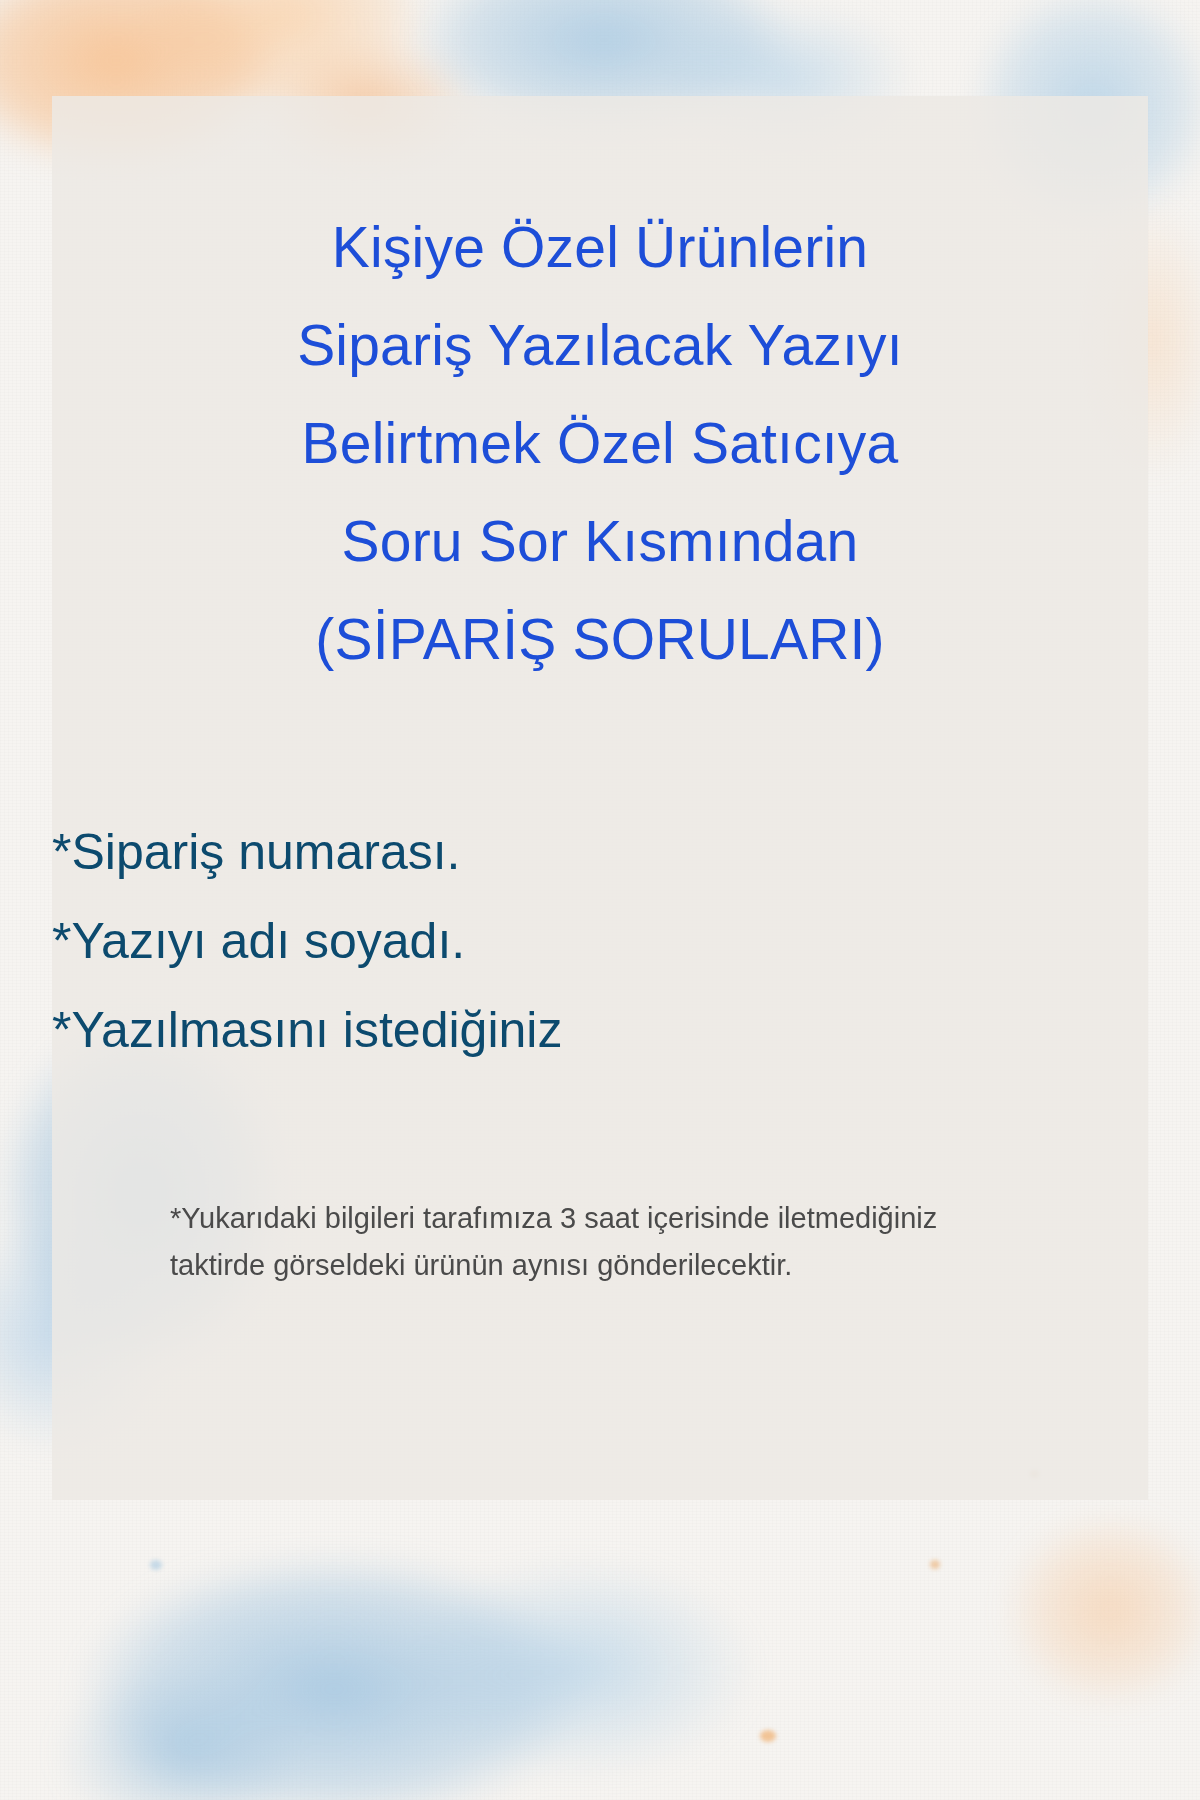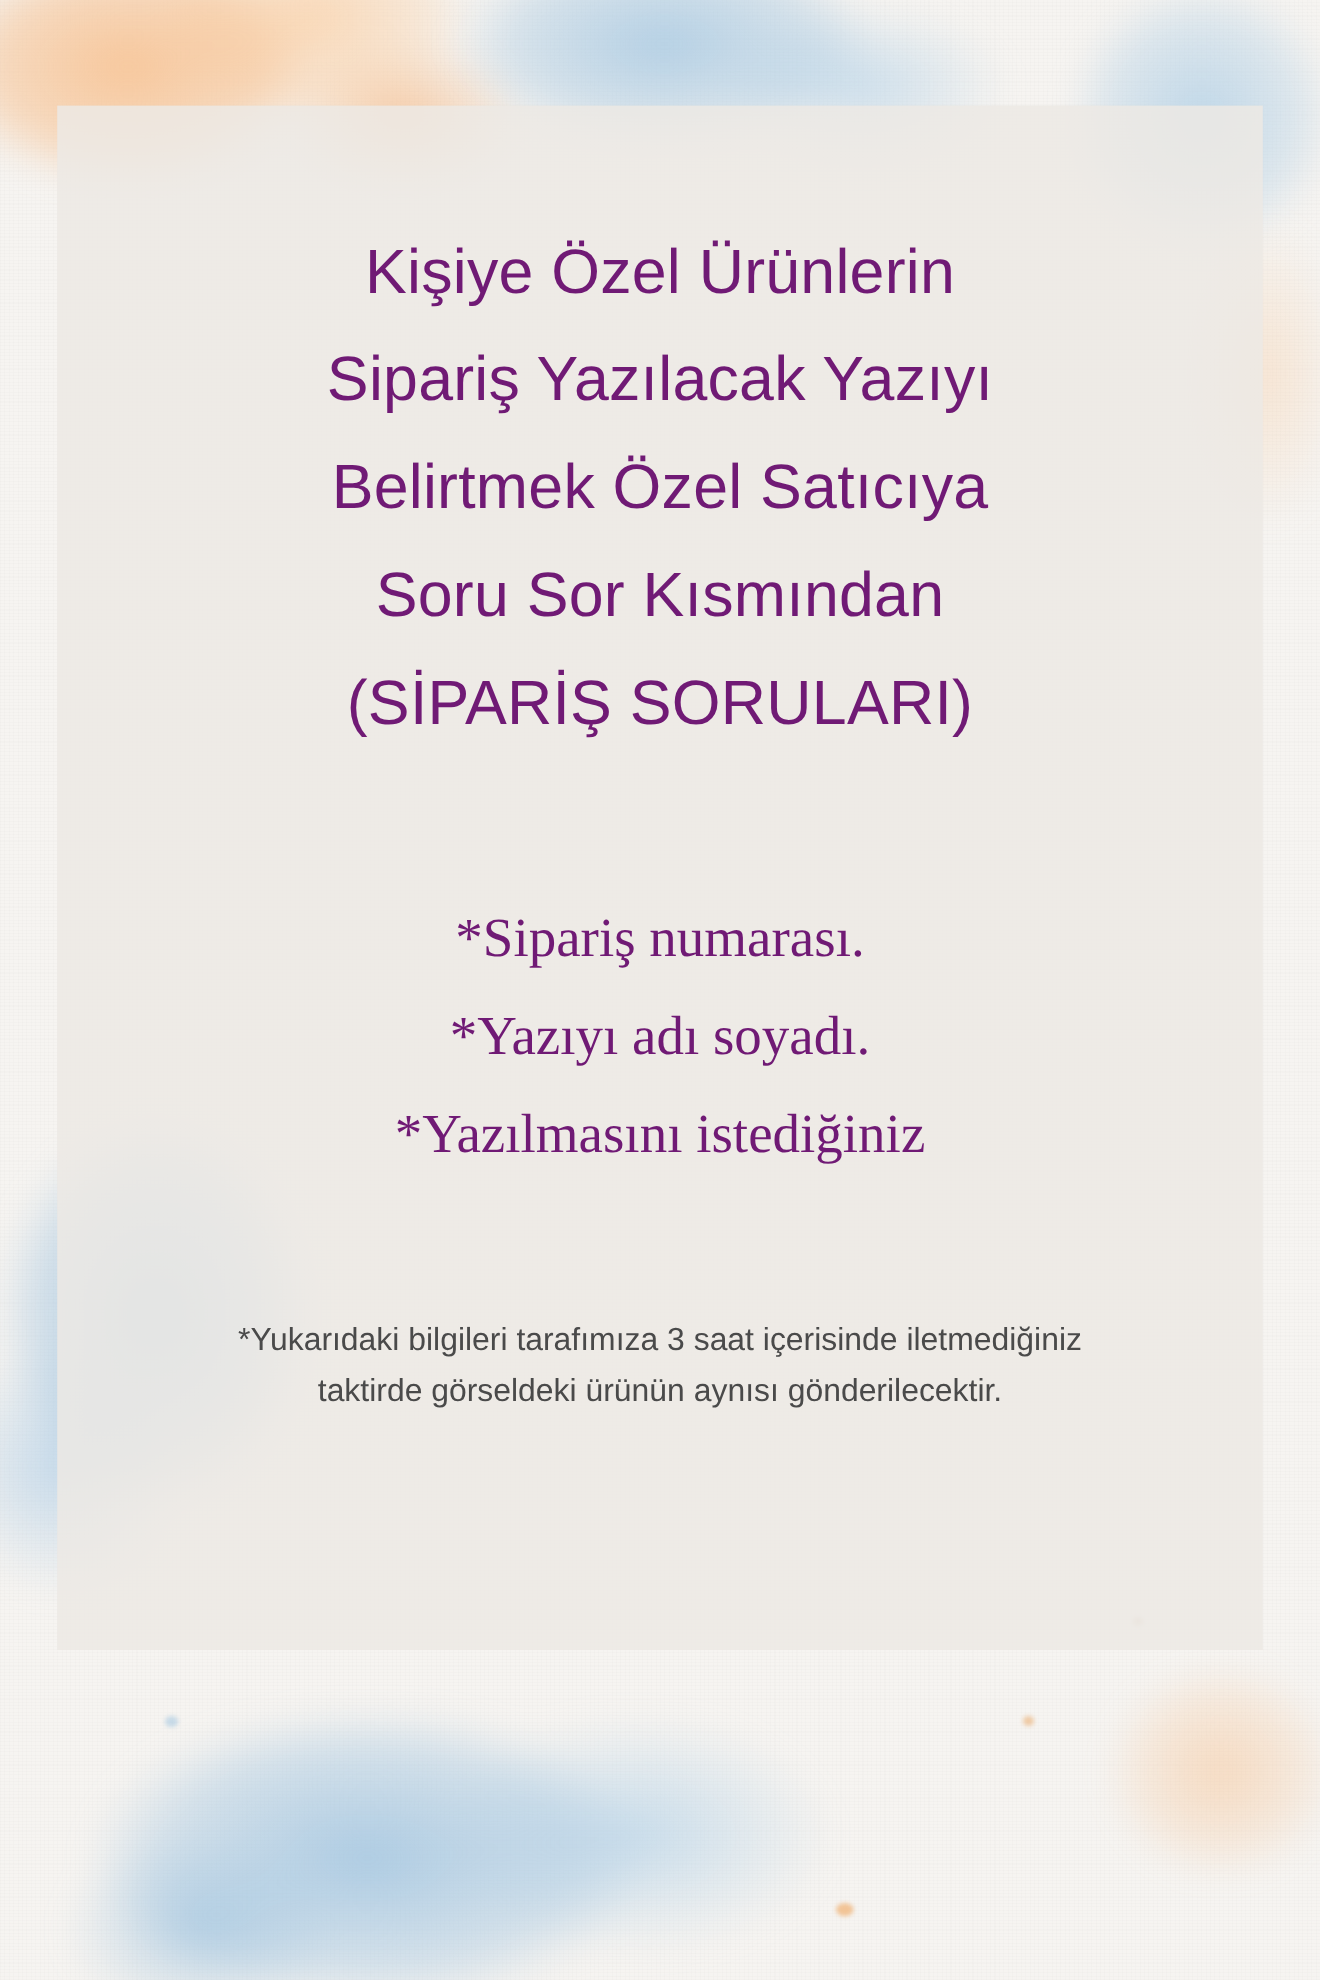--- a/index.html
+++ b/index.html
@@ -129,56 +129,55 @@
     align-items: center;
     box-sizing: border-box;
     padding: 0;
   }
 
   .headline {
     margin: 0;
     padding: 0;
     width: 100%;
     text-align: center;
-    color: #701a75;
+    color: #1d4ed8;
     font-size: 57px;
     line-height: 98px;
     font-weight: 400;
     letter-spacing: 0.2px;
   }
 
   .headline-block {
     margin-top: 102px;
   }
 
   .details-block {
     margin-top: 120px;
     width: 100%;
   }
 
   .detail-line {
     margin: 0;
     width: 100%;
-    text-align: center;
-    color: #701a75;
+    text-align: left;
+    color: #0c4a6e;
     font-size: 50px;
     line-height: 89px;
     font-weight: 400;
-    font-family: Liberation Serif, serif;
   }
 
   .detail-line .bold {
     font-weight: 700;
   }
 
   .footnote {
     margin: 0;
     margin-top: 120px;
     width: 860px;
-    text-align: center;
+    text-align: left;
     color: #4a4a4a;
     font-size: 29px;
     line-height: 47px;
     font-weight: 400;
   }
 </style>
 </head>
 <body>
 
 <div class="poster">

